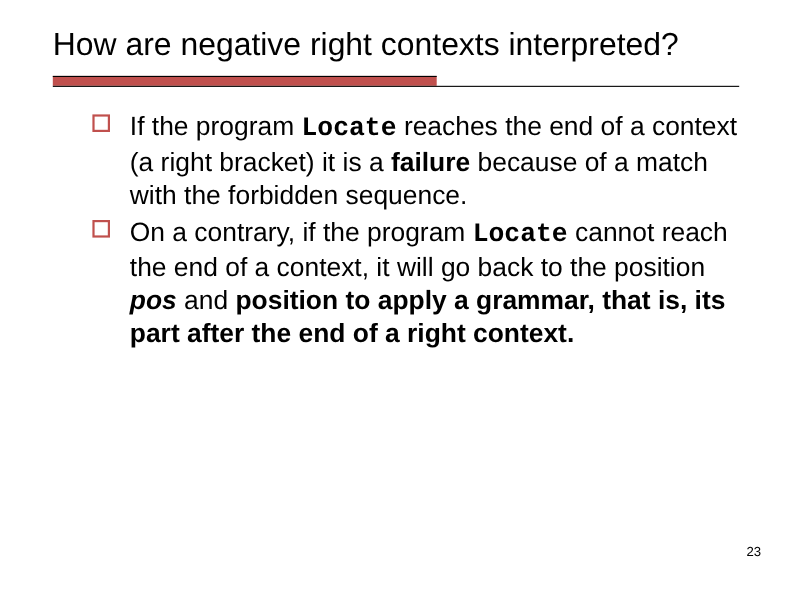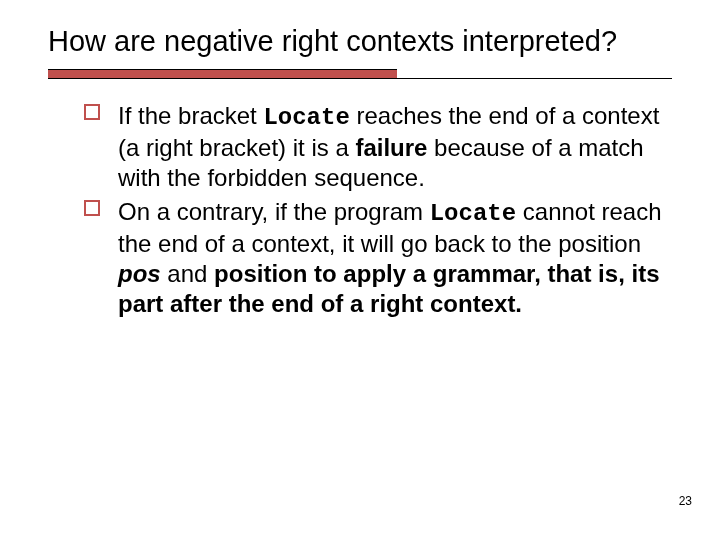--- a/index.html
+++ b/index.html
@@ -62,21 +62,21 @@
 <h1 class="title">How are negative right contexts interpreted?</h1>
 
 <div class="rule-wrap">
   <div class="rule-red"></div>
   <hr class="rule-thin">
 </div>
 
 <ul>
   <li>
     <span class="marker"></span>
-    <span>If the bracket </span><span class="tt">Locate</span><span> reaches the end of a context (a right bracket) it is a </span><span class="b">failure</span><span> because of a match with the forbidden sequence.</span>
+    <span>If the program </span><span class="tt">Locate</span><span> reaches the end of a context (a right bracket) it is a </span><span class="b">failure</span><span> because of a match with the forbidden sequence.</span>
   </li>
   <li>
     <span class="marker"></span>
     <span>On a contrary, if the program </span><span class="tt">Locate</span><span> cannot reach the end of a context, it will go back to the position </span><span class="bi">pos</span><span> and </span><span class="b">position to apply a grammar, that is, its part after the end of a right context.</span>
   </li>
 </ul>
 
 <div class="pagenum">23</div>
 
 </body></html>

